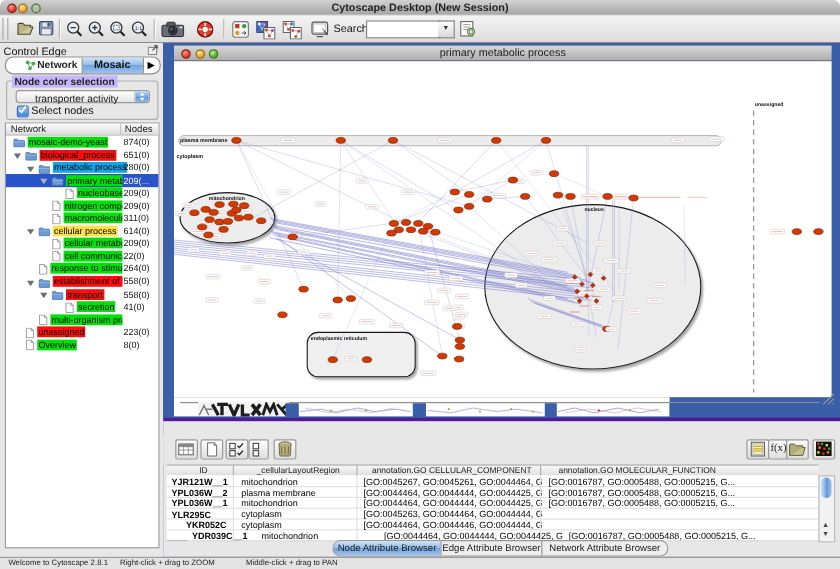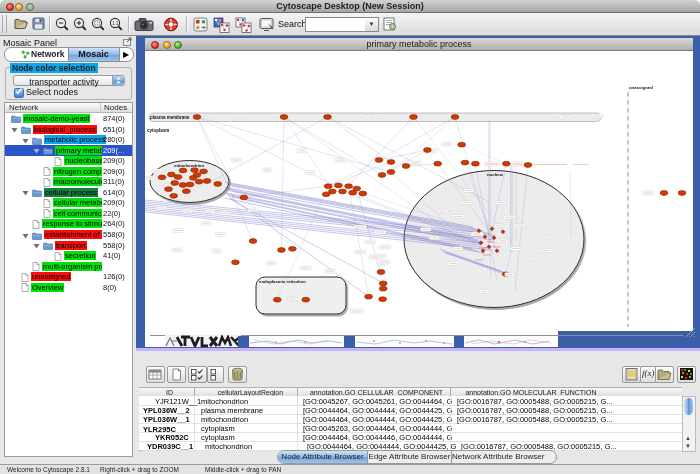--- a/index.html
+++ b/index.html
@@ -3,21 +3,21 @@
 html,body{margin:0;padding:0;width:700px;height:474px;overflow:hidden;background:#fff;font-family:"Liberation Sans",sans-serif;}
 .abs{position:absolute;}
 .tl{position:absolute;border-radius:50%;}
 #titlebar{left:0;top:0;width:700px;height:12px;background:linear-gradient(#d2d2d2,#a6a6a6);border-bottom:1px solid #6e6e6e;border-radius:5px 5px 0 0;}
 #titlebar .tt{position:absolute;left:0;right:0;top:1px;text-align:center;font-size:9px;font-weight:bold;color:#222;}
 #toolbar{left:0;top:13px;width:700px;height:22px;background:linear-gradient(#f4f4f4,#dcdcdc);border-bottom:1px solid #8a8a8a;}
 .sep{position:absolute;top:3px;width:1px;height:16px;background:#b4b4b4;border-right:1px solid #fdfdfd;}
 #cpanel{left:0;top:36px;width:136px;height:428px;background:#e7e7e7;}
 .ptitle{font-size:9px;color:#111;}
 #statusbar{left:0;top:464px;width:700px;height:10px;background:#e3e3e3;border-top:1px solid #9b9b9b;font-size:6.5px;color:#222;}
-#desk{left:136px;top:36px;width:564px;height:428px;background:#c4b5fd;}
+#desk{left:136px;top:36px;width:564px;height:428px;background:#4c1d95;}
 #frame{position:absolute;left:0;top:0;width:564px;height:312px;background:#3a5fa8;}
 #ftitle{position:absolute;left:9px;top:2px;width:548px;height:12px;background:linear-gradient(#d8d8d8,#aeaeae);border-bottom:1px solid #7a7a7a;}
 #fcanvas{position:absolute;left:9px;top:15px;width:548px;height:280px;background:#fff;}
 #datapanel{position:absolute;left:0;top:315px;width:564px;height:113px;background:#e7e7e7;}
 .icbtn{position:absolute;border:1px solid #9a9a9a;background:linear-gradient(#fdfdfd,#dedede);border-radius:2px;} svg{display:block;}
 </style></head>
 <body>
 <div id="titlebar" class="abs">
   <div class="tt">Cytoscape Desktop (New Session)</div>
   <div class="tl" style="left:6px;top:3px;width:6px;height:6px;background:radial-gradient(circle at 35% 30%,#ff9a8a,#e03c2e 60%,#8f1408);border:0.5px solid #92170c;"></div>
@@ -119,41 +119,41 @@
       </svg>
       <i class="sep" style="left:49px;"></i>
       <i class="sep" style="left:128px;"></i>
       <i class="sep" style="left:186px;"></i>
 <span style="position:absolute;left:278px;top:6px;font-size:9px;color:#111;">Search:</span>
 <div style="position:absolute;left:305px;top:4px;width:60px;height:13px;background:#fff;border:1px solid #8a8a8a;"></div>
 <div style="position:absolute;left:365px;top:4px;width:13px;height:13px;background:linear-gradient(#fdfdfd,#d8d8d8);border:1px solid #8a8a8a;border-left:none;text-align:center;font-size:6px;color:#333;line-height:13px;">▼</div>
     </div>
 </div>
 <div id="cpanel" class="abs">
-  <div class="ptitle" style="position:absolute;left:3px;top:2px;">Mosaic Panel</div>
+  <div class="ptitle" style="position:absolute;left:3px;top:2px;">Control Edge</div>
   <svg class="abs" style="left:123px;top:1px;" width="10" height="9" viewBox="0 0 10 9">
       <rect x="0.5" y="2.5" width="7" height="6" fill="#eee" stroke="#888"></rect>
       <path d="M4 5 L8 1 M8 1 L5.5 1 M8 1 L8 3.5" stroke="#555" stroke-width="1" fill="none"></path>
     </svg>
 
   <div class="abs" style="left:4px;top:11px;width:128px;height:13px;background:#fff;border:1px solid #8f8f8f;border-radius:7px;overflow:hidden;">
     <div class="abs" style="left:63px;top:0;width:50px;height:13px;background:linear-gradient(#cfe3f7,#8fbbe9 50%,#6ea3dd 50%,#9cc4ee);border-left:1px solid #8f8f8f;border-right:1px solid #8f8f8f;"></div>
     <div class="abs" style="left:26px;top:0;width:37px;height:13px;font-size:8.5px;font-weight:bold;color:#222;line-height:13px;">Network</div>
     <svg class="abs" style="left:16px;top:2px;" width="9" height="9" viewBox="0 0 9 9">
         <circle cx="2" cy="2" r="1.5" fill="#3fae46"></circle>
         <circle cx="7" cy="3" r="1.5" fill="#3fae46"></circle>
         <circle cx="4" cy="7" r="1.5" fill="#3fae46"></circle>
         <path d="M2 2 L7 3 L4 7 Z" stroke="#3fae46" stroke-width="0.7" fill="none"></path>
       </svg>
     <div class="abs" style="left:64px;top:0;width:49px;height:13px;font-size:9px;font-weight:bold;color:#111;text-align:center;line-height:13px;">Mosaic</div>
     <div class="abs" style="left:114px;top:0;width:14px;height:13px;font-size:8px;color:#000;text-align:center;line-height:13px;">▶</div>
   </div>
 
   <div class="abs" style="left:5px;top:31px;width:125px;height:31px;border:1px solid #b0b0b0;border-radius:3px;"></div>
-  <div class="abs" style="left:10px;top:27px;background:#0ea5e9;padding:0 2px;font-size:8.5px;font-weight:bold;color:#222;">Node color selection</div>
+  <div class="abs" style="left:10px;top:27px;background:#c4b5fd;padding:0 2px;font-size:8.5px;font-weight:bold;color:#222;">Node color selection</div>
 
   <div class="abs" style="left:13px;top:39px;width:110px;height:9px;background:linear-gradient(#fff,#e4e4e4);border:1px solid #9a9a9a;border-radius:3px;">
     <div class="abs" style="left:1px;top:0.5px;width:98px;font-size:8.5px;color:#111;text-align:center;">transporter activity</div>
     <div class="abs" style="right:0;top:0;width:11px;height:9px;background:linear-gradient(#bcd7f2,#74a7e0 50%,#5b93d6 50%,#8db9ea);border-left:1px solid #9a9a9a;border-radius:0 3px 3px 0;">
       <svg width="11" height="9" viewBox="0 0 11 9">
           <path d="M5.5 1 L7.6 3.6 L3.4 3.6 Z M5.5 8 L7.6 5.4 L3.4 5.4 Z" fill="#fff"></path>
         </svg>
     </div>
   </div>
 
@@ -237,21 +237,21 @@
           <span style="position:absolute;left:98px;top:0.5px;font-size:7.5px;color:#111;white-space:nowrap;">311(0)</span>
         </div>
 <div class="abs" style="left:0;top:84.3px;width:127px;height:10.5px;">
           <svg width="7" height="6" viewBox="0 0 7 6" style="position:absolute;left:17px;top:3px;">
             <path d="M0.5 1 L6.5 1 L3.5 5.5 Z" fill="#6b7075"></path>
           </svg>
           <svg width="10" height="8" viewBox="0 0 10 8" style="position:absolute;left:27px;top:2px;">
             <path d="M0.5 2 Q0.5 1 1.5 1 L3.5 1 L4.5 2 L9 2 Q9.5 2 9.5 3 L9.5 7 Q9.5 7.5 9 7.5 L1 7.5 Q0.5 7.5 0.5 7 Z" fill="#6d9ad2" stroke="#3e6ca8" stroke-width="0.6"></path>
             <path d="M0.5 3.4 L9.5 3.4" stroke="#8fb4e2" stroke-width="0.8"></path>
           </svg>
-          <span style="position:absolute;left:39px;top:0.5px;font-size:7.5px;color:#000;background:#15803d;overflow:hidden;white-space:nowrap;padding:0 1px;">cellular process</span>
+          <span style="position:absolute;left:39px;top:0.5px;font-size:7.5px;color:#000;background:#fde047;overflow:hidden;white-space:nowrap;padding:0 1px;">cellular process</span>
           <span style="position:absolute;left:98px;top:0.5px;font-size:7.5px;color:#111;white-space:nowrap;">614(0)</span>
         </div>
 <div class="abs" style="left:0;top:94.8px;width:127px;height:10.5px;">
           <svg width="8" height="9" viewBox="0 0 8 9" style="position:absolute;left:38px;top:1px;">
             <path d="M1 0.5 L5 0.5 L7 2.5 L7 8.5 L1 8.5 Z" fill="#fff" stroke="#8a8a8a" stroke-width="0.7"></path>
             <path d="M5 0.5 L5 2.5 L7 2.5" fill="none" stroke="#8a8a8a" stroke-width="0.7"></path>
           </svg>
           <span style="position:absolute;left:48px;top:0.5px;font-size:7.5px;color:#000;background:#00e10a;width:47px;overflow:hidden;white-space:nowrap;padding:0 1px;">cellular metabol</span>
           <span style="position:absolute;left:98px;top:0.5px;font-size:7.5px;color:#111;white-space:nowrap;">209(0)</span>
         </div>
@@ -308,21 +308,21 @@
           </svg>
           <span style="position:absolute;left:37px;top:0.5px;font-size:7.5px;color:#000;background:#00e10a;width:58px;overflow:hidden;white-space:nowrap;padding:0 1px;">multi-organism pro</span>
           <span style="position:absolute;left:98px;top:0.5px;font-size:7.5px;color:#111;white-space:nowrap;margin-left:37px;">42(0)</span>
         </div>
 <div class="abs" style="left:0;top:168.7px;width:127px;height:10.5px;">
           <svg width="8" height="9" viewBox="0 0 8 9" style="position:absolute;left:16px;top:1px;">
             <path d="M1 0.5 L5 0.5 L7 2.5 L7 8.5 L1 8.5 Z" fill="#fff" stroke="#8a8a8a" stroke-width="0.7"></path>
             <path d="M5 0.5 L5 2.5 L7 2.5" fill="none" stroke="#8a8a8a" stroke-width="0.7"></path>
           </svg>
           <span style="position:absolute;left:26px;top:0.5px;font-size:7.5px;color:#000;background:#fb0d0d;overflow:hidden;white-space:nowrap;padding:0 1px;">unassigned</span>
-          <span style="position:absolute;left:98px;top:0.5px;font-size:7.5px;color:#111;white-space:nowrap;">126(0)</span>
+          <span style="position:absolute;left:98px;top:0.5px;font-size:7.5px;color:#111;white-space:nowrap;">223(0)</span>
         </div>
 <div class="abs" style="left:0;top:179.2px;width:127px;height:10.5px;">
           <svg width="8" height="9" viewBox="0 0 8 9" style="position:absolute;left:16px;top:1px;">
             <path d="M1 0.5 L5 0.5 L7 2.5 L7 8.5 L1 8.5 Z" fill="#fff" stroke="#8a8a8a" stroke-width="0.7"></path>
             <path d="M5 0.5 L5 2.5 L7 2.5" fill="none" stroke="#8a8a8a" stroke-width="0.7"></path>
           </svg>
           <span style="position:absolute;left:26px;top:0.5px;font-size:7.5px;color:#000;background:#00e10a;overflow:hidden;white-space:nowrap;padding:0 1px;">Overview</span>
           <span style="position:absolute;left:98px;top:0.5px;font-size:7.5px;color:#111;white-space:nowrap;">8(0)</span>
         </div>
       </div>
@@ -867,21 +867,21 @@
         <div class="icbtn" style="left:486px;top:4px;width:17px;height:15px;">
           <svg width="15" height="14" viewBox="0 0 15 14" style="margin:0 0 0 1px;">
             <rect x="2" y="1.5" width="11" height="11.5" fill="#e8e4c8" stroke="#555" stroke-width="0.8"></rect>
             <rect x="3.5" y="3" width="8" height="8.5" fill="#f6f2cc" stroke="#999" stroke-width="0.5"></rect>
             <line x1="4" y1="5" x2="11" y2="5" stroke="#caa820" stroke-width="1"></line>
             <line x1="4" y1="7" x2="11" y2="7" stroke="#caa820" stroke-width="1"></line>
             <line x1="4" y1="9" x2="11" y2="9" stroke="#caa820" stroke-width="1"></line>
           </svg>
         </div>
         <div class="icbtn" style="left:504px;top:4px;width:15px;height:15px;">
-          <span style="display:block;margin:1px 0 0 1px;font-size:9px;font-style:italic;font-family:'Liberation Serif',serif;color:#222;">f(x)</span>
+          <span style="display:block;margin:1px 0 0 1px;font-size:9px;font-family:'Liberation Serif',serif;color:#222;">f(x)</span>
         </div>
         <div class="icbtn" style="left:519px;top:4px;width:17px;height:15px;">
           <svg width="15" height="13" viewBox="0 0 15 13" style="margin:1px 0 0 1px;">
             <path d="M1 11.5 L3 5 L14 5 L12 11.5 Z" fill="#c6c28e" stroke="#5e5a34" stroke-width="0.8"></path>
             <path d="M1 11.5 L1 3 Q1 2 2 2 L5 2 L6.5 3.5 L12 3.5 L12 5" fill="#b0ac7a" stroke="#5e5a34" stroke-width="0.8"></path>
           </svg>
         </div>
         <div class="icbtn" style="left:541px;top:4px;width:17px;height:15px;">
           <svg width="15" height="14" viewBox="0 0 15 14" style="margin:0 0 0 1px;">
             <rect x="1" y="1" width="13" height="12" fill="#111"></rect>
@@ -901,21 +901,21 @@
         <span style="position:absolute;left:3px;width:55px;top:0.5px;text-align:center;font-size:7px;color:#222;white-space:nowrap;overflow:hidden;display:inline-block;">ID</span>
         <span style="position:absolute;left:58px;width:103px;top:0.5px;text-align:center;font-size:7px;color:#222;white-space:nowrap;overflow:hidden;display:inline-block;">_cellularLayoutRegion</span>
         <span style="position:absolute;left:161px;width:153px;top:0.5px;text-align:center;font-size:7px;color:#222;white-space:nowrap;overflow:hidden;display:inline-block;">annotation.GO CELLULAR_COMPONENT</span>
         <span style="position:absolute;left:314px;width:156px;top:0.5px;text-align:center;font-size:7px;color:#222;white-space:nowrap;overflow:hidden;display:inline-block;">annotation.GO MOLECULAR_FUNCTION</span>
         <i style="position:absolute;left:55px;top:0;width:1px;height:9px;background:#b0b0b0;"></i>
         <i style="position:absolute;left:158px;top:0;width:1px;height:9px;background:#b0b0b0;"></i>
         <i style="position:absolute;left:311px;top:0;width:1px;height:9px;background:#b0b0b0;"></i>
       </div>
       <div style="position:absolute;left:3px;top:45px;width:543px;height:54px;background:#fff;border-bottom:1px solid #bbb;">
         <div style="position:absolute;left:0;top:0px;width:543px;height:9px;border-bottom:0.5px solid #e2e2e2;">
-          <span style="position:absolute;left:16px;top:0.5px;font-size:7.5px;font-weight:normal;color:#000;">YJR121W__1</span>
+          <span style="position:absolute;left:4px;top:0.5px;font-size:7.5px;font-weight:bold;color:#000;">YJR121W__1</span>
           <span style="position:absolute;left:62px;top:0.5px;font-size:7.5px;color:#000;">mitochondrion</span>
           <span style="position:absolute;left:164px;top:0.5px;font-size:7.5px;color:#000;white-space:nowrap;width:149px;overflow:hidden;display:inline-block;">[GO:0045267, GO:0045261, GO:0044464, G...</span>
           <span style="position:absolute;left:318px;top:0.5px;font-size:7.5px;color:#000;white-space:nowrap;width:200px;overflow:hidden;display:inline-block;">[GO:0016787, GO:0005488, GO:0005215, G...</span>
         </div>
         <div style="position:absolute;left:0;top:9px;width:543px;height:9px;border-bottom:0.5px solid #e2e2e2;">
           <span style="position:absolute;left:4px;top:0.5px;font-size:7.5px;font-weight:bold;color:#000;">YPL036W__2</span>
           <span style="position:absolute;left:62px;top:0.5px;font-size:7.5px;color:#000;">plasma membrane</span>
           <span style="position:absolute;left:164px;top:0.5px;font-size:7.5px;color:#000;white-space:nowrap;width:149px;overflow:hidden;display:inline-block;">[GO:0044464, GO:0044444, GO:0044425, G...</span>
           <span style="position:absolute;left:318px;top:0.5px;font-size:7.5px;color:#000;white-space:nowrap;width:200px;overflow:hidden;display:inline-block;">[GO:0016787, GO:0005488, GO:0005215, G...</span>
         </div>
@@ -928,39 +928,39 @@
         <div style="position:absolute;left:0;top:27px;width:543px;height:9px;border-bottom:0.5px solid #e2e2e2;">
           <span style="position:absolute;left:4px;top:2px;font-size:7.5px;font-weight:bold;color:#000;">YLR295C</span>
           <span style="position:absolute;left:62px;top:0.5px;font-size:7.5px;color:#000;">cytoplasm</span>
           <span style="position:absolute;left:164px;top:0.5px;font-size:7.5px;color:#000;white-space:nowrap;width:149px;overflow:hidden;display:inline-block;">[GO:0045263, GO:0044464, GO:0044444, G...</span>
         </div>
         <div style="position:absolute;left:0;top:36px;width:543px;height:9px;border-bottom:0.5px solid #e2e2e2;">
           <span style="position:absolute;left:16px;top:0.5px;font-size:7.5px;font-weight:bold;color:#000;">YKR052C</span>
           <span style="position:absolute;left:62px;top:0.5px;font-size:7.5px;color:#000;">cytoplasm</span>
           <span style="position:absolute;left:164px;top:0.5px;font-size:7.5px;color:#000;white-space:nowrap;width:149px;overflow:hidden;display:inline-block;">[GO:0044464, GO:0044446, GO:0044444, G...</span>
         </div>
-        <div style="position:absolute;left:4px;top:45px;width:543px;height:9px;border-bottom:0.5px solid #e2e2e2;">
+        <div style="position:absolute;left:17px;top:45px;width:543px;height:9px;border-bottom:0.5px solid #e2e2e2;">
           <span style="position:absolute;left:4px;top:0.5px;font-size:7.5px;font-weight:bold;color:#000;">YDR039C__1</span>
           <span style="position:absolute;left:62px;top:0.5px;font-size:7.5px;color:#000;">mitochondrion</span>
           <span style="position:absolute;left:164px;top:0.5px;font-size:7.5px;color:#000;white-space:nowrap;width:149px;overflow:hidden;display:inline-block;">[GO:0044464, GO:0044444, GO:0044425, G...</span>
           <span style="position:absolute;left:318px;top:0.5px;font-size:7.5px;color:#000;white-space:nowrap;width:200px;overflow:hidden;display:inline-block;">[GO:0016787, GO:0005488, GO:0005215, G...</span>
         </div>
         <i style="position:absolute;left:55px;top:0;width:1px;height:54px;background:#e0e0e0;"></i>
         <i style="position:absolute;left:158px;top:0;width:1px;height:54px;background:#e0e0e0;"></i>
         <i style="position:absolute;left:311px;top:0;width:1px;height:54px;background:#e0e0e0;"></i>
       </div>
       <div style="position:absolute;left:546px;top:45px;width:12px;height:54px;background:#f2f2f2;border:1px solid #bbb;">
         <div style="position:absolute;left:0.5px;top:1px;width:9px;height:17px;border-radius:5px;background:linear-gradient(90deg,#cfe2f6,#77a8e0 50%,#5e95d8 50%,#9dc3ee);"></div>
         <div style="position:absolute;left:0;top:38px;width:10px;height:8px;font-size:6px;color:#444;text-align:center;">▲</div>
         <div style="position:absolute;left:0;top:46px;width:10px;height:8px;font-size:6px;color:#444;text-align:center;">▼</div>
       </div>
       <div style="position:absolute;left:141px;top:99px;width:278px;height:12px;background:#ededed;border:1px solid #999;border-radius:7px;overflow:hidden;font-size:8px;color:#222;">
         <div style="position:absolute;left:0;top:0;width:89px;height:12px;background:linear-gradient(#cfe3f7,#8fbbe9 50%,#6ea3dd 50%,#9cc4ee);border-right:1px solid #999;text-align:center;line-height:12px;">Node Attribute Browser</div>
         <div style="position:absolute;left:90px;top:0;width:83px;height:12px;border-right:1px solid #999;text-align:center;line-height:12px;">Edge Attribute Browser</div>
-        <div style="position:absolute;left:174px;top:0;width:104px;height:12px;text-align:left;line-height:12px;">Network Attribute Browser</div>
+        <div style="position:absolute;left:174px;top:0;width:104px;height:12px;text-align:center;line-height:12px;">Network Attribute Browser</div>
       </div>
     </div>
 </div>
 <div id="statusbar" class="abs">
   <span style="position:absolute;left:7px;top:1px;">Welcome to Cytoscape 2.8.1</span>
   <span style="position:absolute;left:100px;top:1px;">Right-click + drag to ZOOM</span>
   <span style="position:absolute;left:205px;top:1px;">Middle-click + drag to PAN</span>
 </div>
 
 </body></html>

